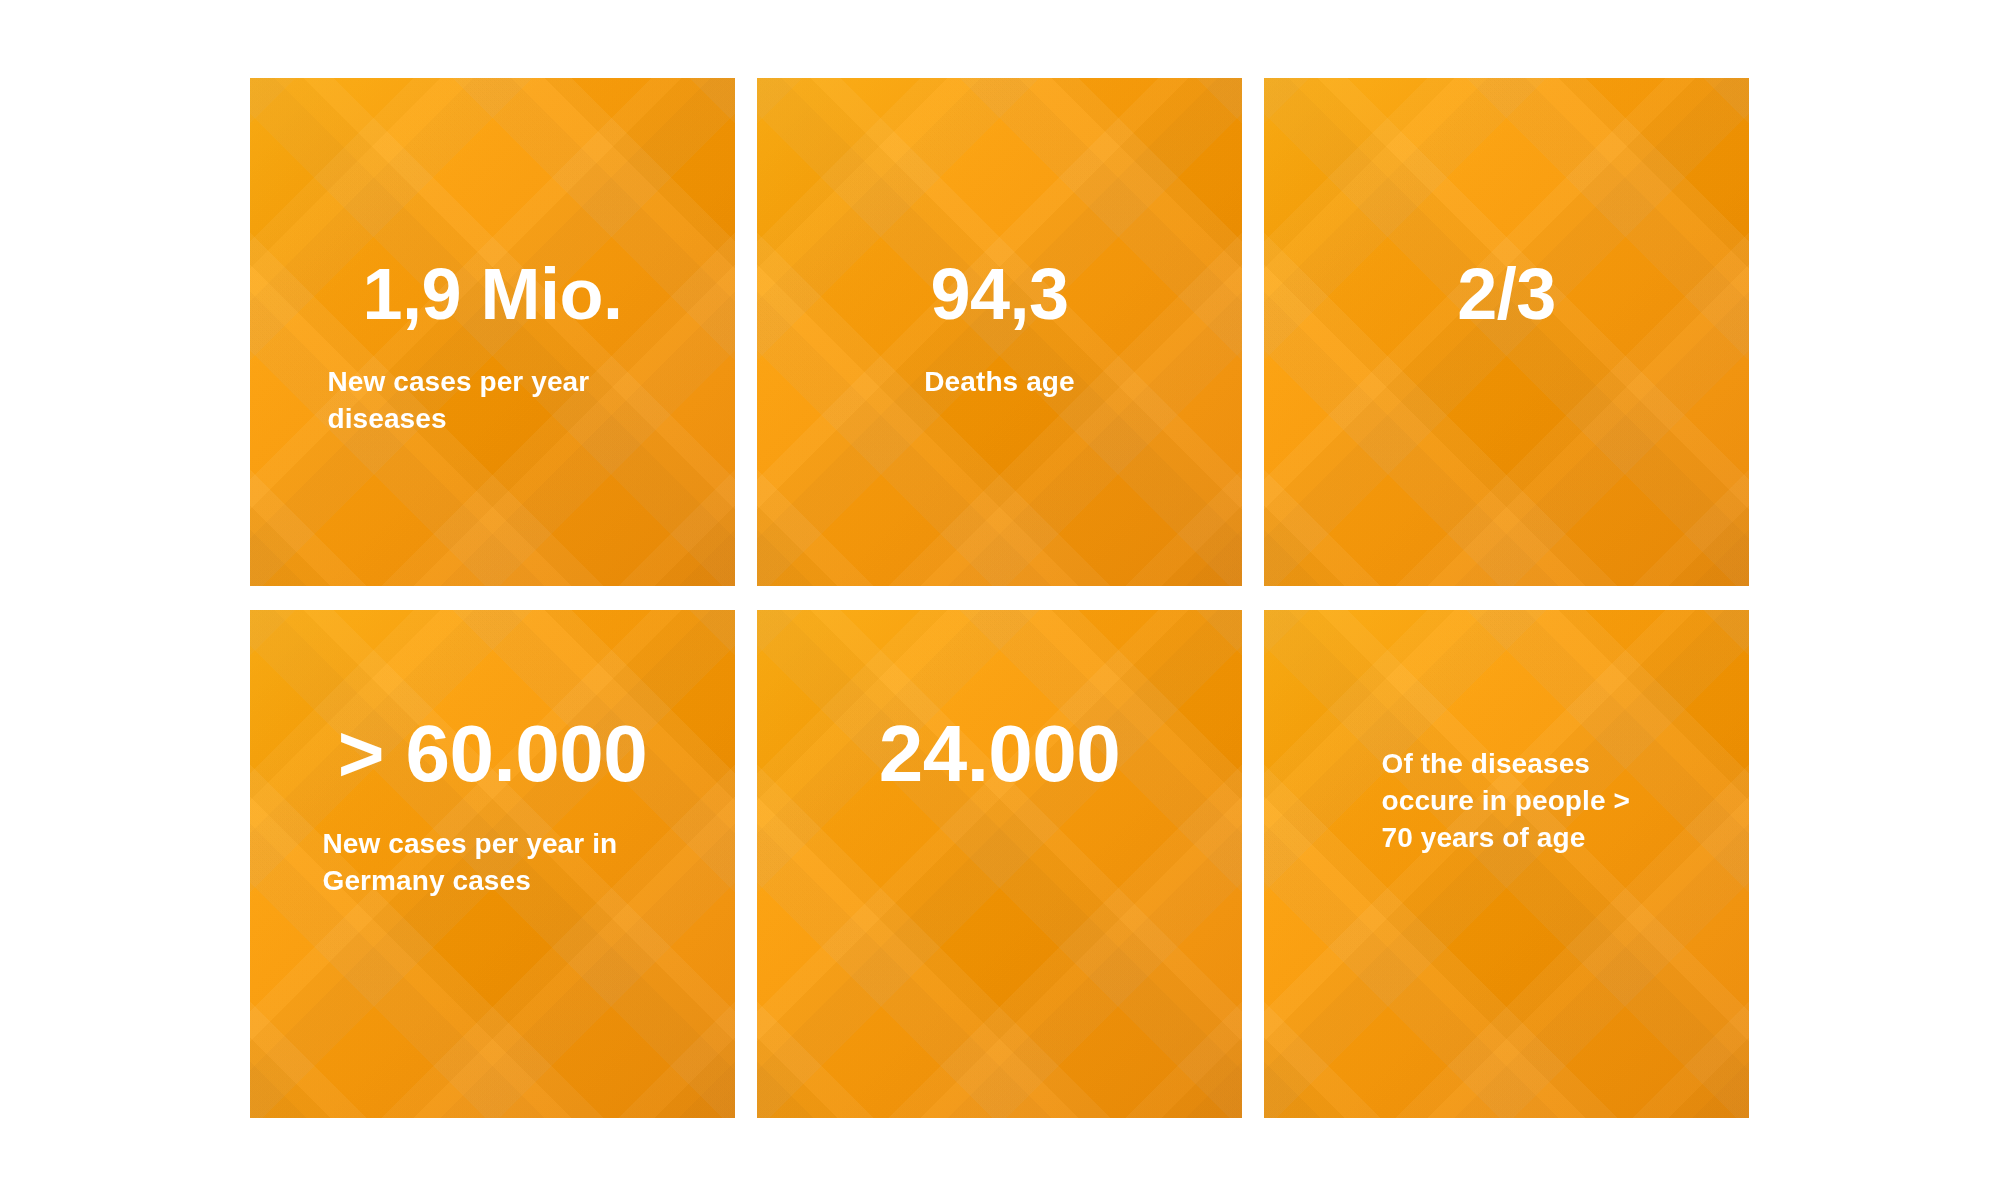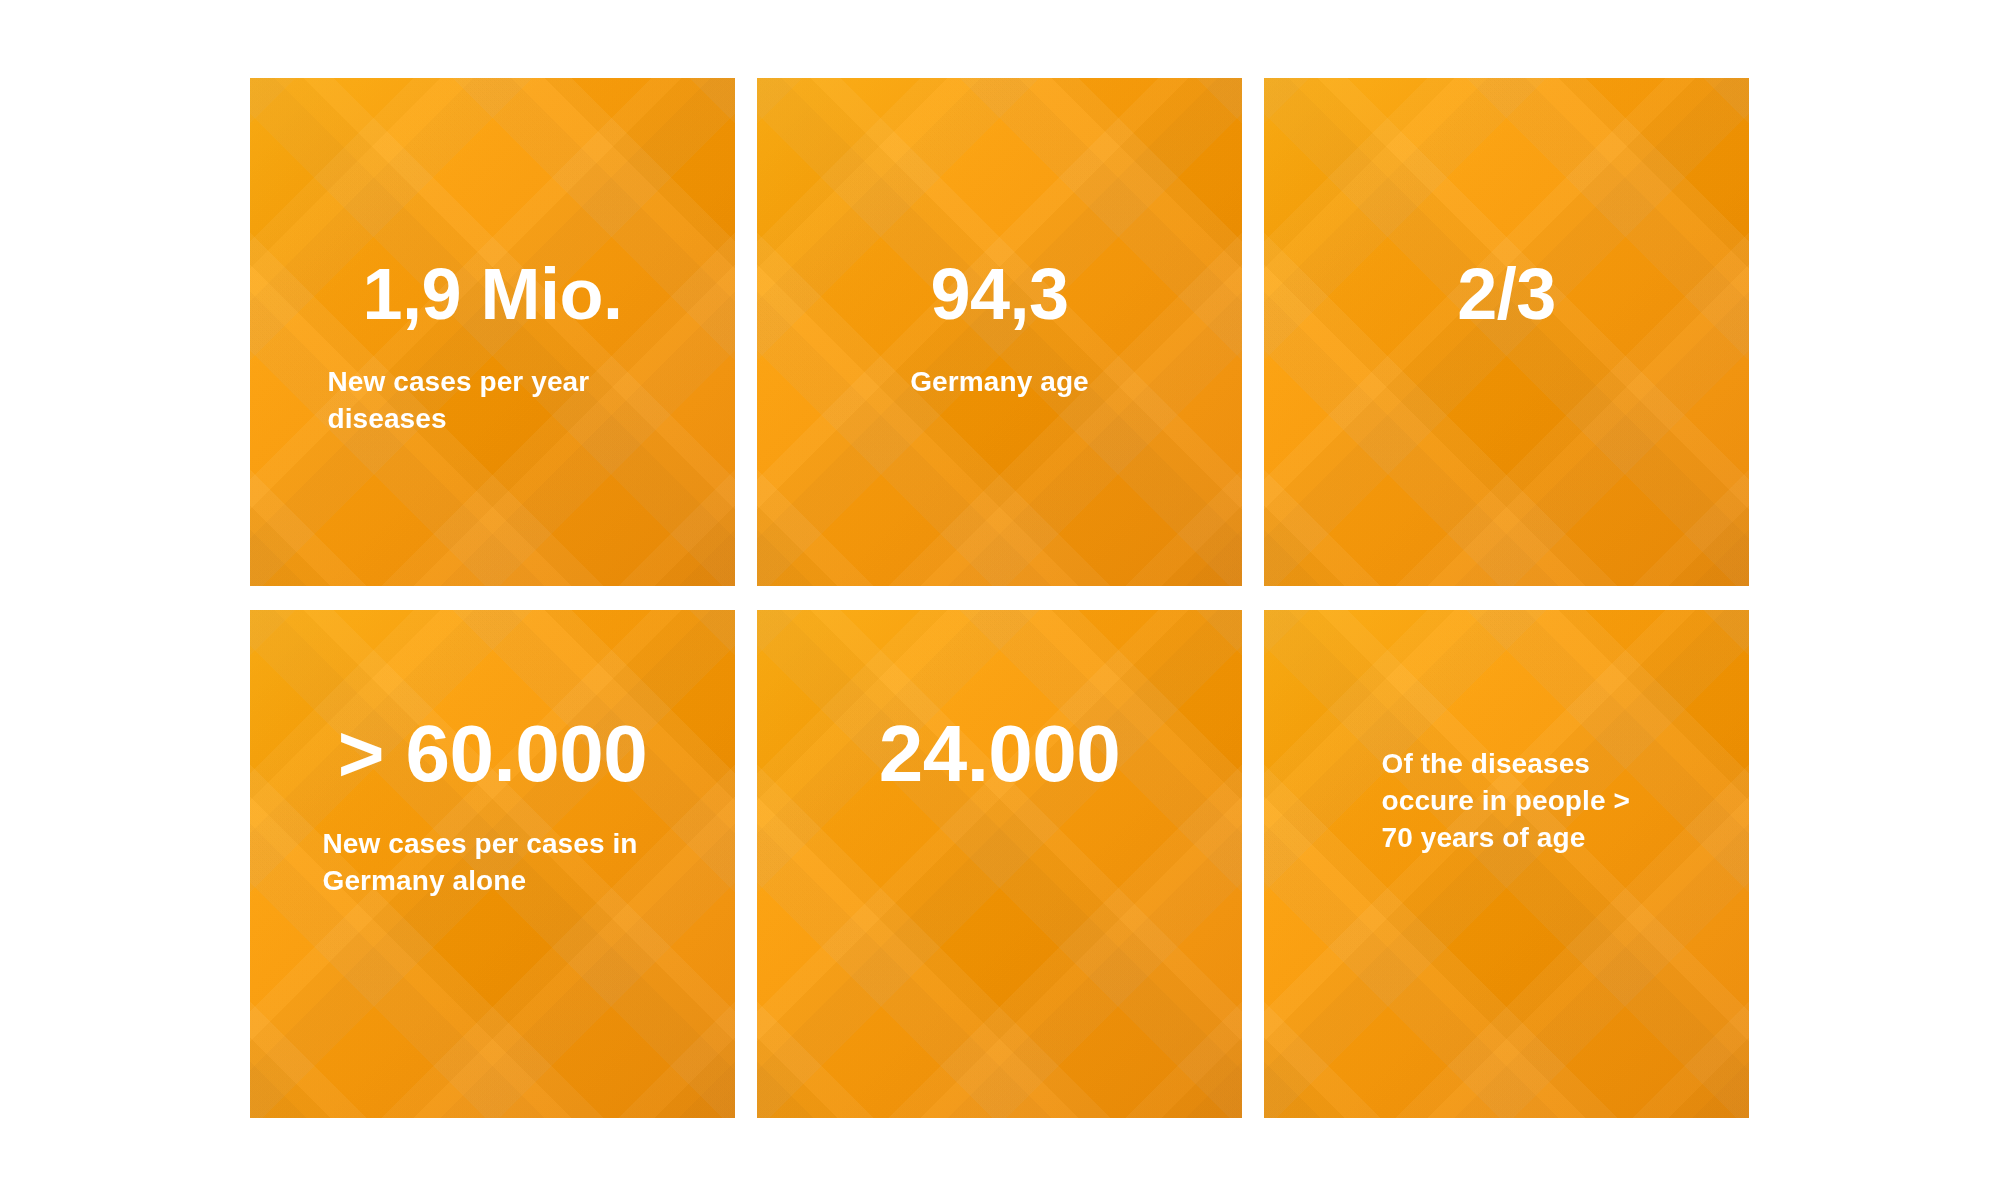--- a/index.html
+++ b/index.html
@@ -166,42 +166,42 @@
     </div>
   </div>
 
   <div class="stat-tile tile-2 row-top">
     <div class="tile-base"></div>
     <div class="tile-facets"></div>
     <div class="tile-pattern"></div>
     <div class="tile-vignette"></div>
     <div class="tile-content">
       <div class="stat-number">94,3</div>
-      <div class="stat-label">Germany age</div>
+      <div class="stat-label">Deaths age</div>
     </div>
   </div>
 
   <div class="stat-tile tile-3 row-top">
     <div class="tile-base"></div>
     <div class="tile-facets"></div>
     <div class="tile-pattern"></div>
     <div class="tile-vignette"></div>
     <div class="tile-content">
       <div class="stat-number">2/3</div>
     </div>
   </div>
 
   <div class="stat-tile tile-4 row-bot">
     <div class="tile-base"></div>
     <div class="tile-facets"></div>
     <div class="tile-pattern"></div>
     <div class="tile-vignette"></div>
     <div class="tile-content">
       <div class="stat-number">&gt; 60.000</div>
-      <div class="stat-label">New cases per cases in Germany alone</div>
+      <div class="stat-label">New cases per year in Germany cases</div>
     </div>
   </div>
 
   <div class="stat-tile tile-5 row-bot">
     <div class="tile-base"></div>
     <div class="tile-facets"></div>
     <div class="tile-pattern"></div>
     <div class="tile-vignette"></div>
     <div class="tile-content">
       <div class="stat-number">24.000</div>

